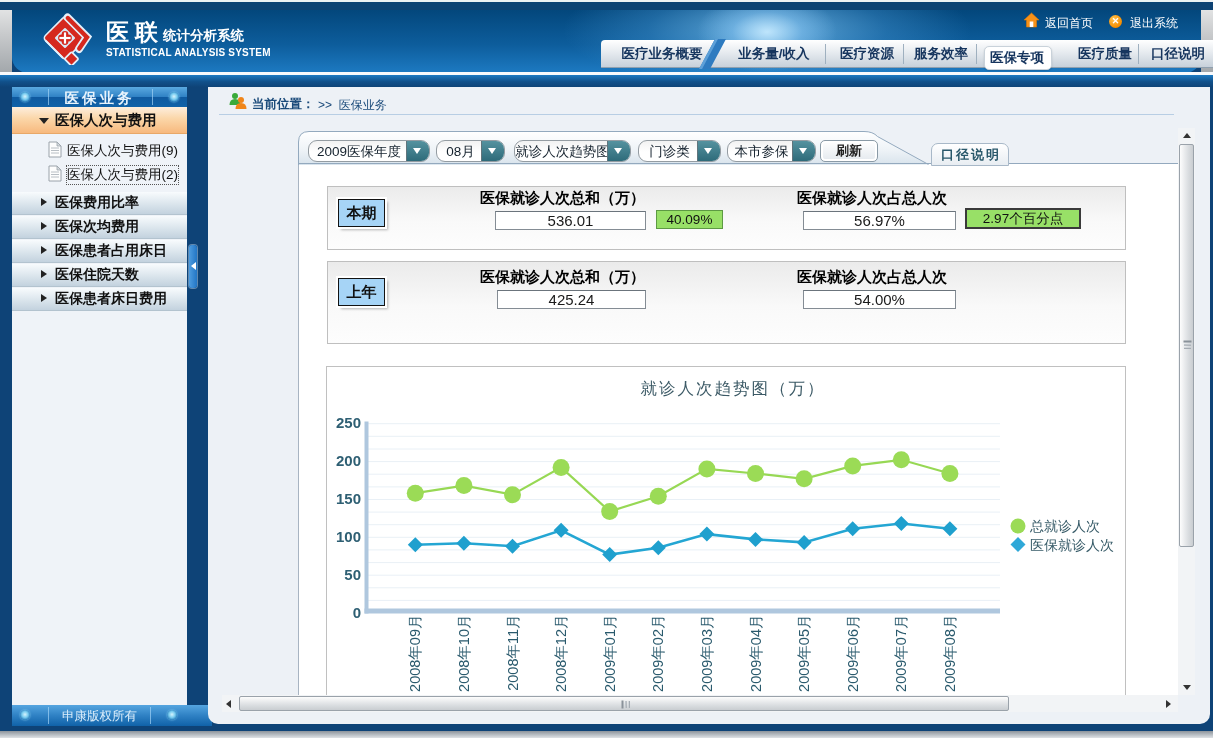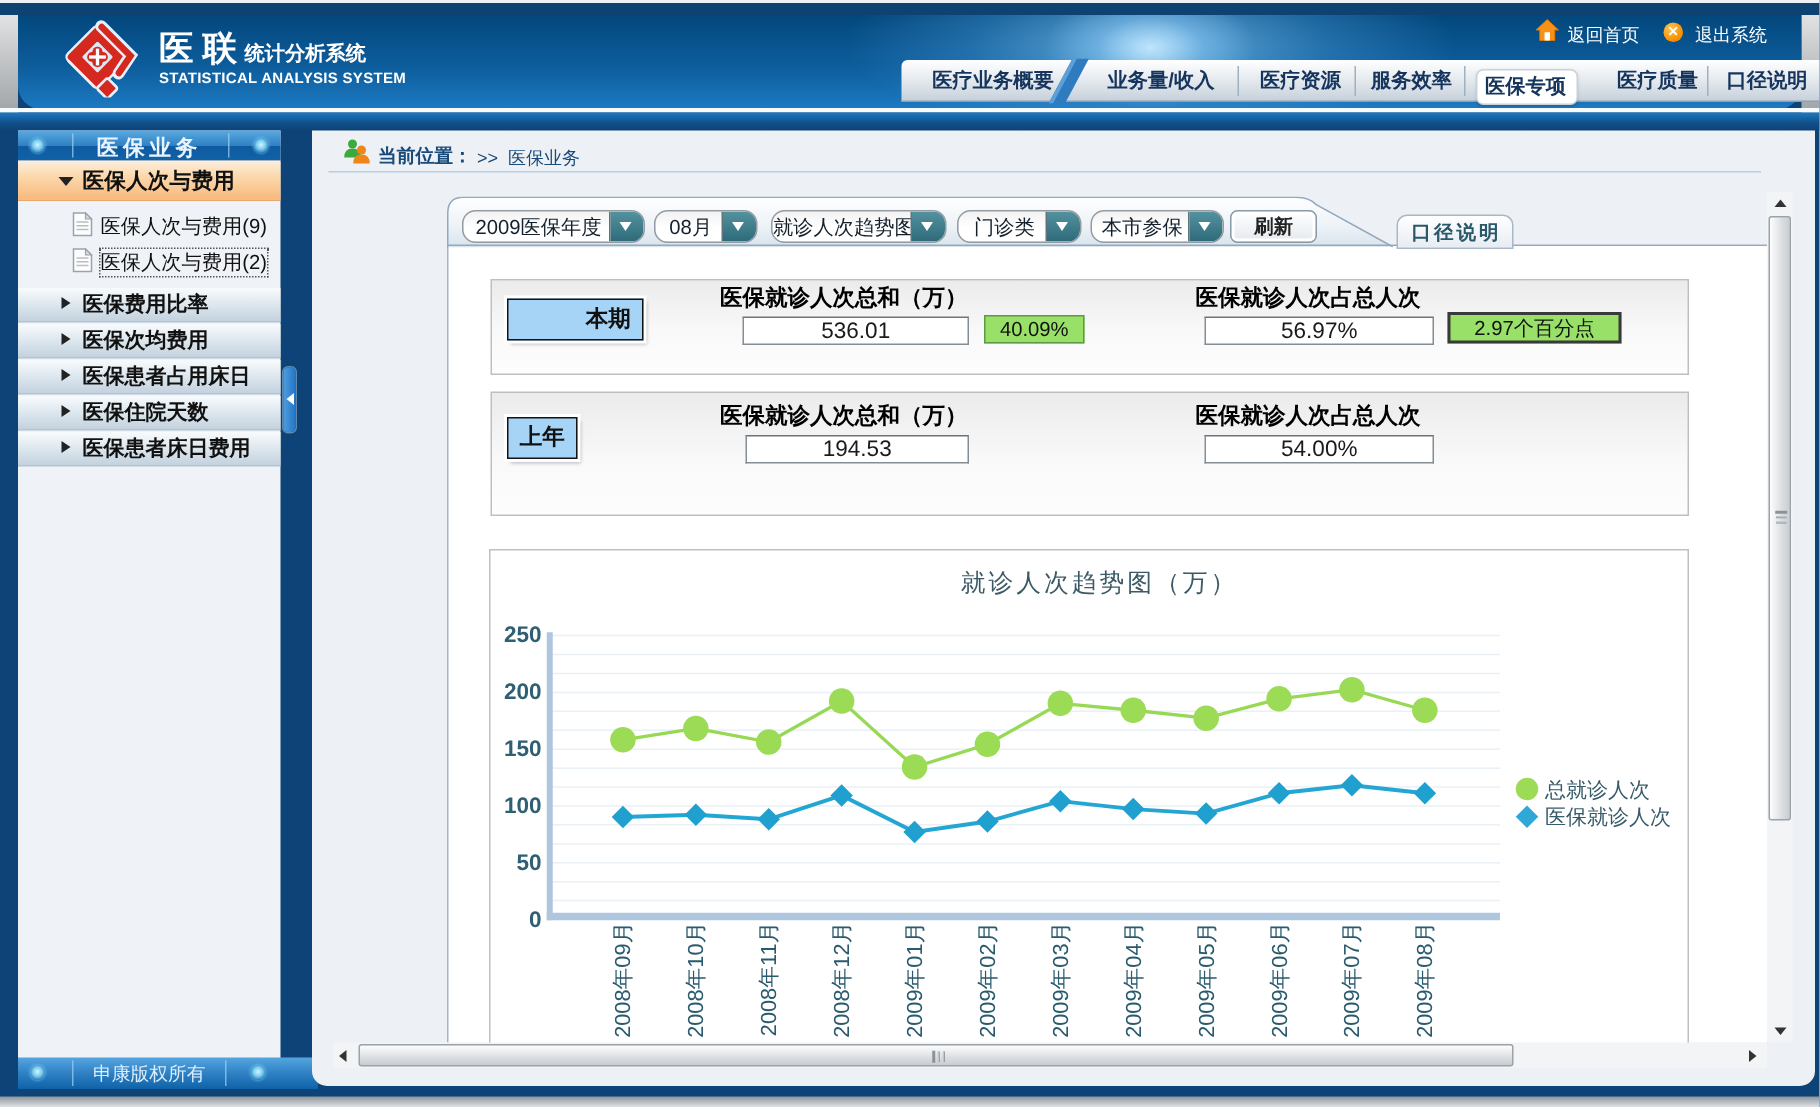--- a/index.html
+++ b/index.html
@@ -276,33 +276,33 @@
     </div>
   <div class="pill" style="left:519px;width:87px;">
       <span class="lab">本市参保</span>
       <span class="btn">
         <i></i>
       </span>
     </div>
   <div id="refresh">刷新</div>
 
   <div class="dpanel abs" style="top:99px;height:62px;">
-    <div class="chip" style="top:12px;padding-left:44px;">本期</div>
+    <div class="chip" style="top:12px;">本期</div>
     <div class="plabel" style="left:152px;top:2px;">医保就诊人次总和（万）</div>
     <div class="pinput" style="left:167px;top:24px;width:149px;">536.01</div>
     <div class="badge" style="left:328px;top:23px;width:65px;">40.09%</div>
     <div class="plabel" style="left:469px;top:2px;">医保就诊人次占总人次</div>
     <div class="pinput" style="left:475px;top:24px;width:151px;">56.97%</div>
     <div class="badge" style="left:637px;top:21px;width:112px;border:2px solid #3a3a3a;">2.97个百分点</div>
   </div>
 
   <div class="dpanel abs" style="top:174px;height:81px;">
     <div class="chip" style="top:16px;">上年</div>
     <div class="plabel" style="left:152px;top:6px;">医保就诊人次总和（万）</div>
-    <div class="pinput" style="left:169px;top:28px;width:147px;">194.53</div>
+    <div class="pinput" style="left:169px;top:28px;width:147px;">425.24</div>
     <div class="plabel" style="left:469px;top:6px;">医保就诊人次占总人次</div>
     <div class="pinput" style="left:475px;top:28px;width:151px;">54.00%</div>
   </div>
 
   <div id="chartbox" class="abs"></div>
   <svg id="chart" class="abs" style="left:119px;top:280px;" width="796" height="328" viewBox="0 0 796 328">
     <text x="406" y="27" text-anchor="middle" font-size="16.5" letter-spacing="2" fill="#3c5a66">就诊人次趋势图（万）</text>
     <g stroke="#e9f0f6" stroke-width="1">
       <line x1="41" y1="56.7" x2="673" y2="56.7"></line>
         <line x1="41" y1="69.3" x2="673" y2="69.3"></line>

